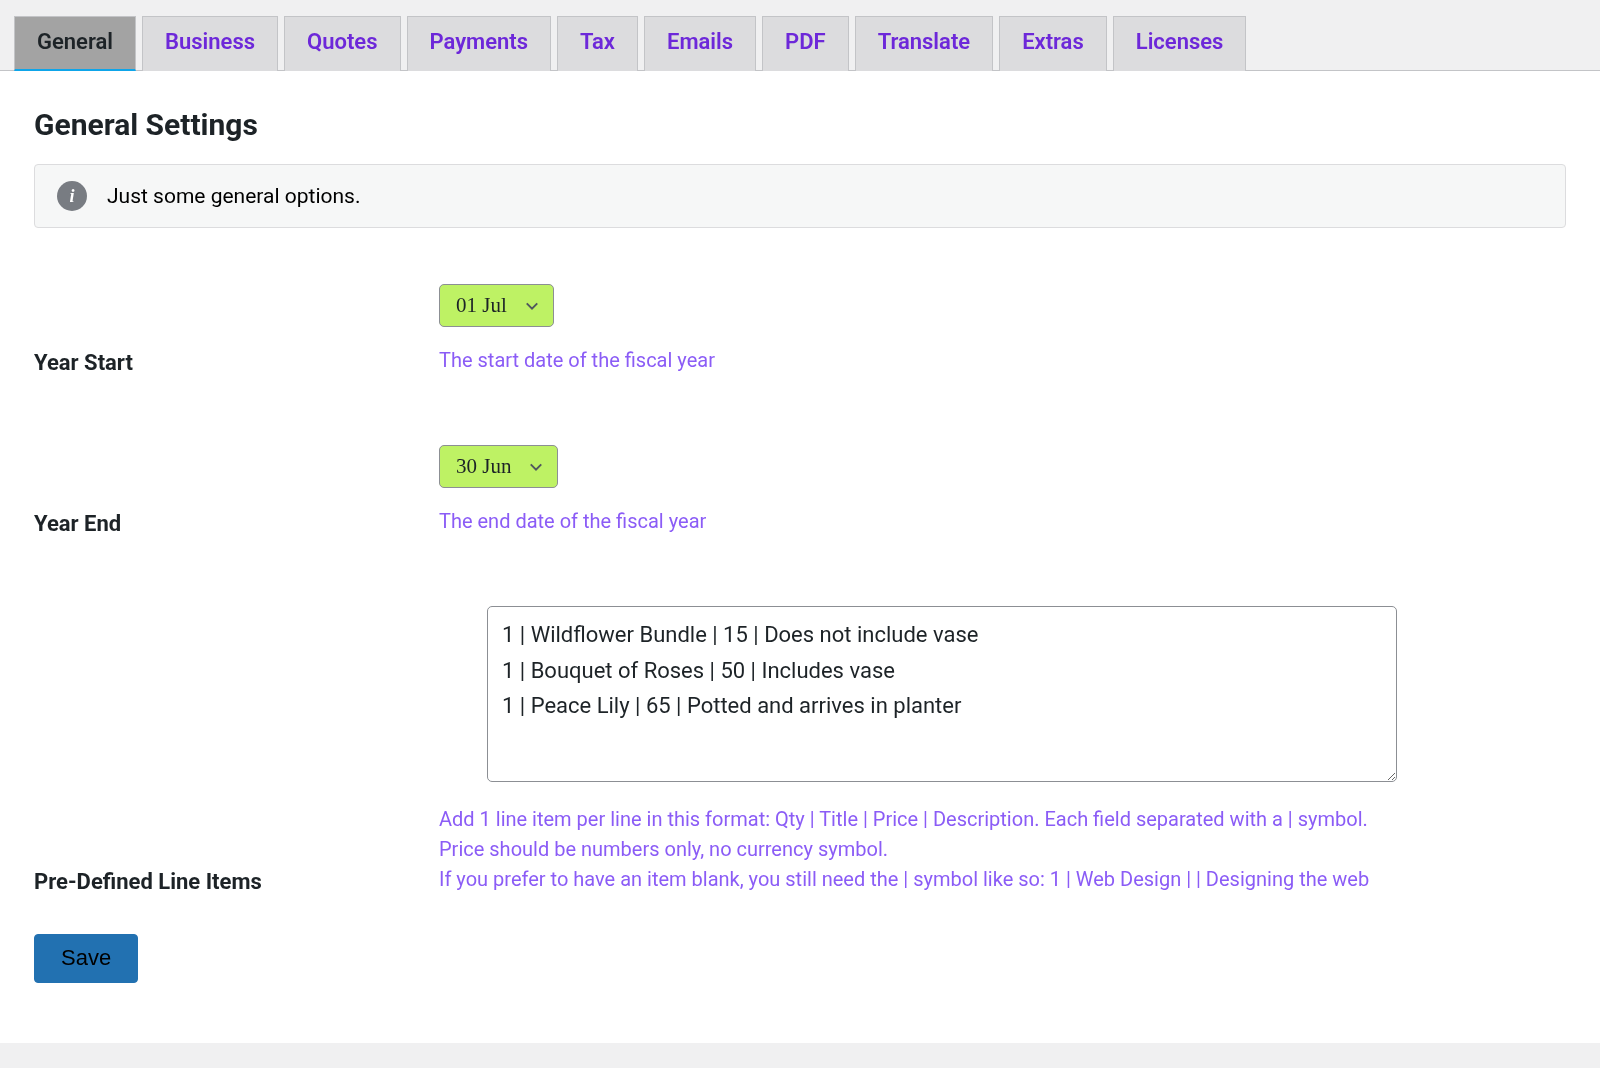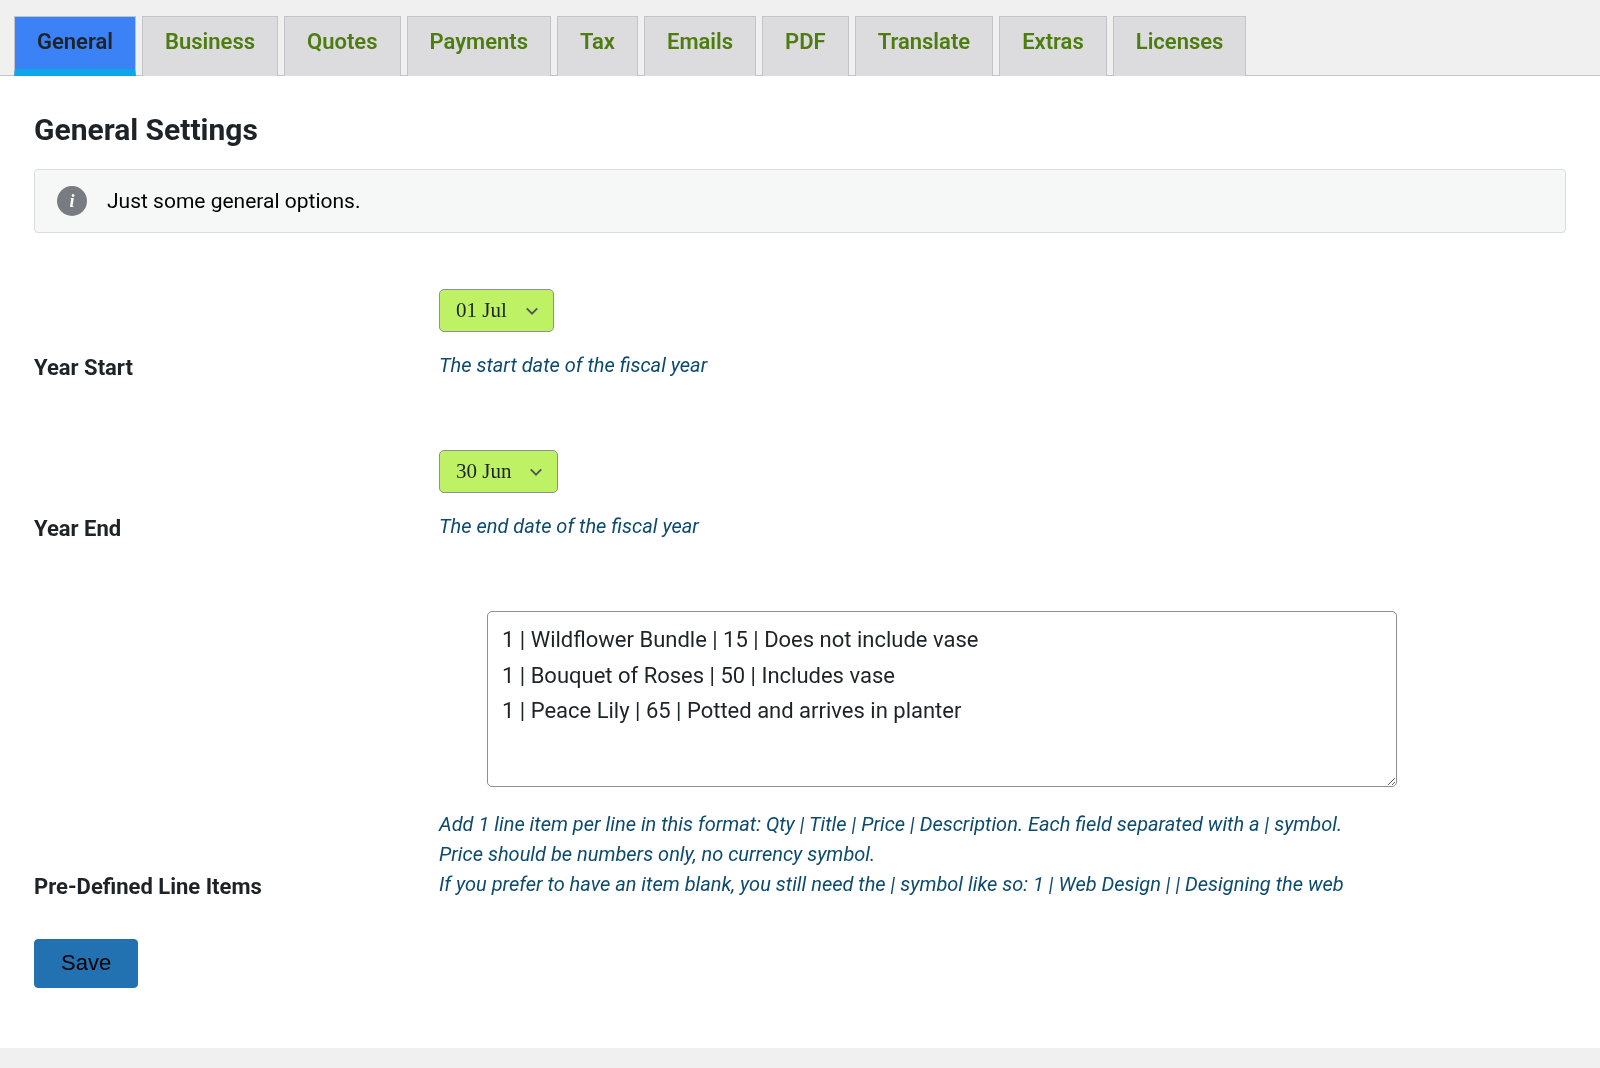--- a/index.html
+++ b/index.html
@@ -23,29 +23,29 @@
     padding: 16px 14px 0 14px;
     border-bottom: 1px solid #c3c4c7;
   }
   .tab {
     background: #dcdcde;
     border: 1px solid #c3c4c7;
     border-bottom: none;
     padding: 14px 22px 16px 22px;
     font-size: 22px;
     font-weight: 600;
-    color: #4d7c0f;
+    color: #6d28d9;
     cursor: pointer;
     margin-bottom: -1px;
     line-height: 1;
   }
   .tab.active {
-    background: #3b82f6;
-    color: #1d2327;
-    border-bottom: 7px solid #0ea5e9;
+    background: #a3a3a3;
+    color: #1d2327;
+    border-bottom: 2px solid #0ea5e9;
   }
 
   .panel {
     background: #ffffff;
     padding: 22px 34px 60px 34px;
   }
 
   h1.page-title {
     font-size: 30px;
     font-weight: 700;
@@ -113,22 +113,21 @@
     line-height: 1.2;
     font-family: Liberation Serif, serif;
   }
   .chevron {
     width: 14px;
     height: 14px;
   }
   .chevron svg { display: block; }
 
   .description {
-    color: #0c4a6e;
-    font-style: italic;
+    color: #8b5cf6;
     font-size: 20px;
     margin-top: 18px;
     line-height: 1.5;
   }
   .description .line { display: block; }
 
   .textarea {
     width: 910px;
     max-width: 100%;
     min-height: 176px;

